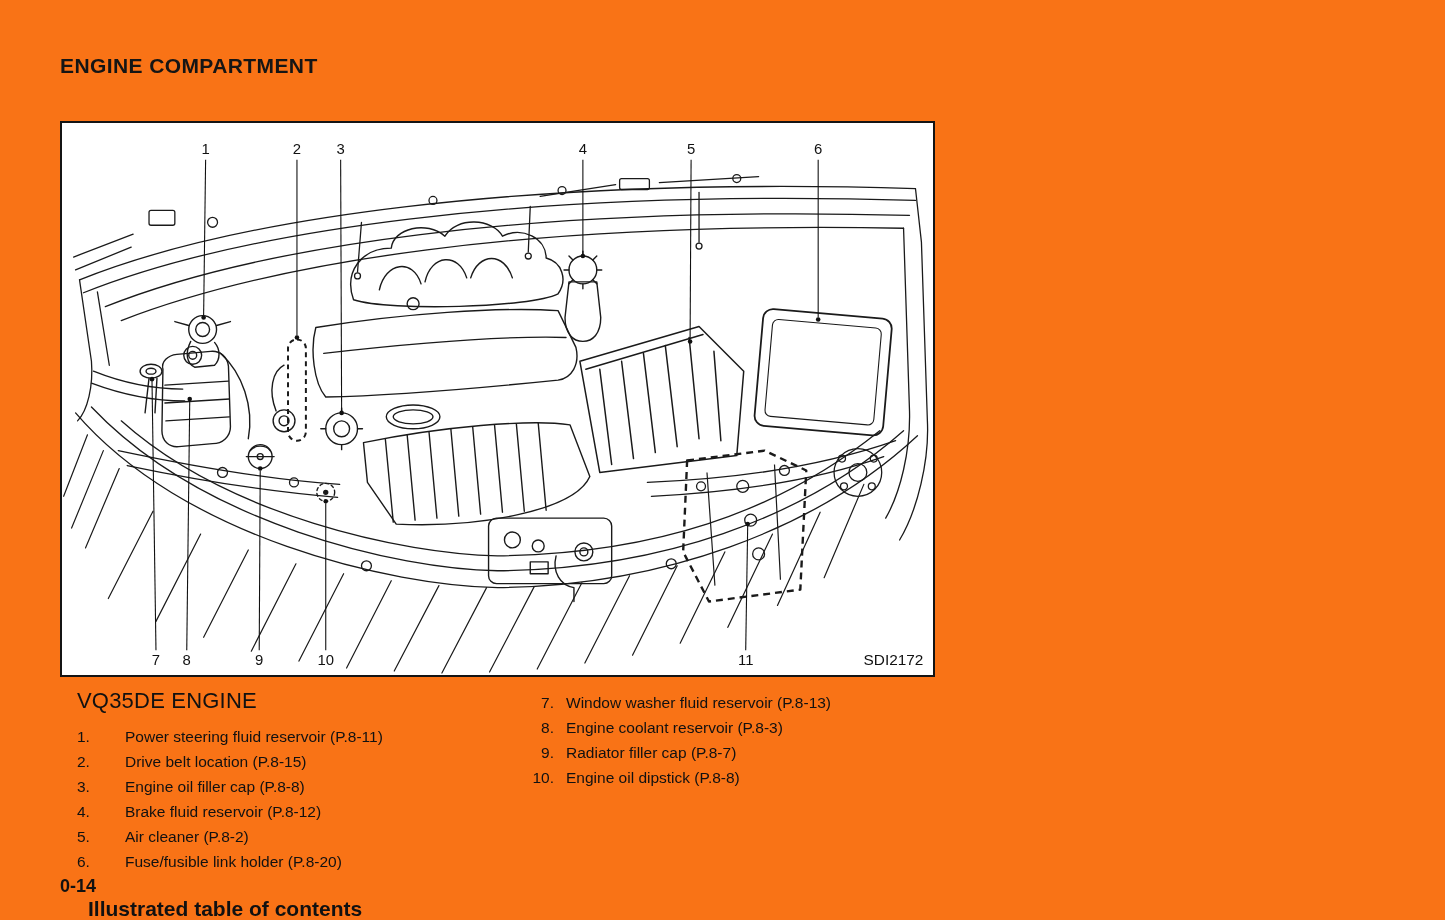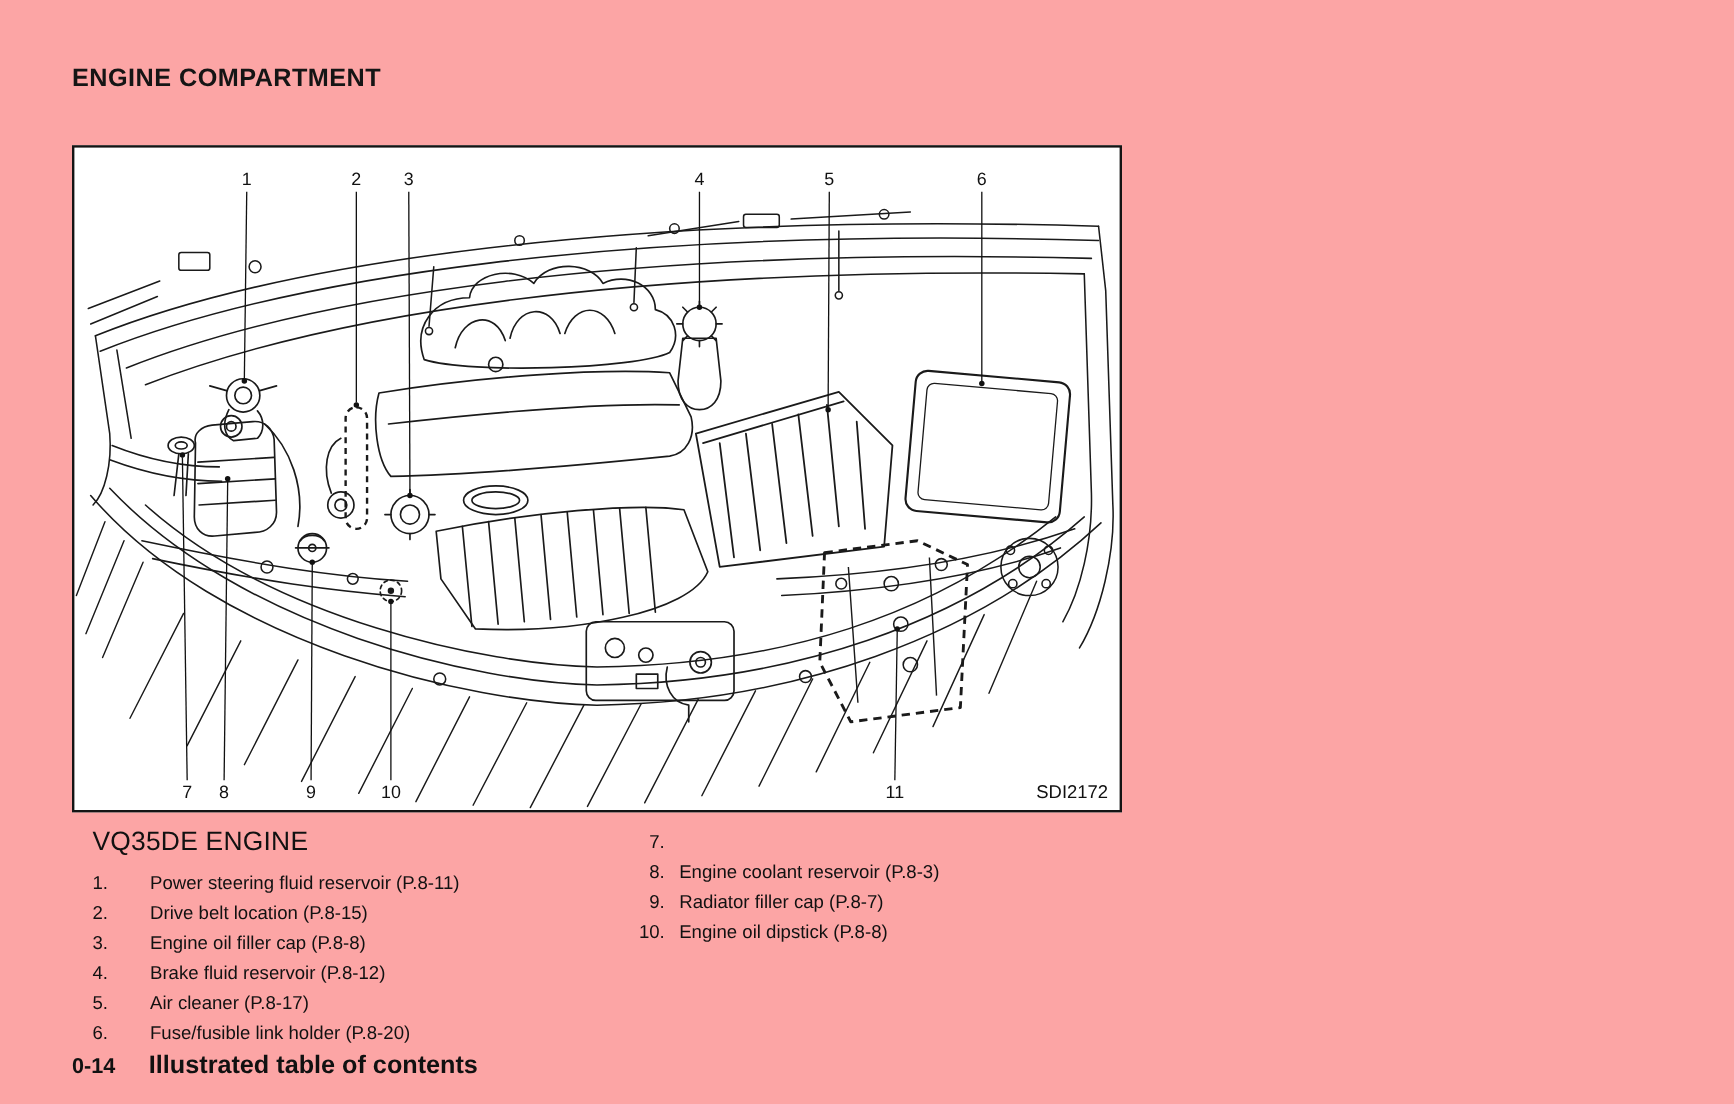--- a/index.html
+++ b/index.html
@@ -4,21 +4,21 @@
 <style>
   * { margin: 0; padding: 0; box-sizing: border-box; }
   html, body { background: #ffffff; }
   body {
     width: 1445px; height: 920px;
     position: relative;
     font-family: "Liberation Sans", sans-serif;
     color: #111;
     overflow: hidden;
   }
-  .page { position: absolute; inset: 0; background: #fca5a5; }
+  .page { position: absolute; inset: 0; background: #f97316; }
 
   .page-title {
     position: absolute; left: 60px; top: 54px;
     font-size: 21px; font-weight: 700; letter-spacing: .4px; color: #151515;
   }
 
   .figure-box {
     position: absolute; left: 60px; top: 121px;
     width: 875px; height: 556px;
     border: 2px solid #141414; background: #fff;
@@ -32,21 +32,21 @@
   .legend-col-left  { position: absolute; left: 0px;   top: 0px; width: 450px; margin-left: 17px; }
   .legend-col-right { position: absolute; left: 460px; top: 2px; width: 500px; }
   .engine-heading {
     font-size: 22px; font-weight: 400; letter-spacing: .2px;
     color: #111; margin-bottom: 10px;
   }
   .legend-item { display: flex; font-size: 15.5px; line-height: 25px; color: #111; }
   .li-num { flex: 0 0 48px; width: 48px; }
   .legend-col-right .li-num { flex: 0 0 34px; width: 34px; text-align: right; margin-right: 12px; }
 
-  .footer { position: absolute; left: 60px; top: 876px; display: flex; align-items: center; }
+  .footer { position: absolute; left: 60px; top: 876px; display: flex; align-items: flex-start; flex-direction: column; }
   .footer-num { font-size: 18px; font-weight: 700; }
   .footer-section { font-size: 21px; font-weight: 700; margin-left: 28px; }
 </style>
 </head>
 <body>
 
 <div class="page">
 
   <h1 class="page-title">ENGINE COMPARTMENT</h1>
 
@@ -283,32 +283,33 @@
         <div class="legend-item">
           <span class="li-num">3.</span>
           <span class="li-text">Engine oil filler cap (P.8-8)</span>
         </div>
         <div class="legend-item">
           <span class="li-num">4.</span>
           <span class="li-text">Brake fluid reservoir (P.8-12)</span>
         </div>
         <div class="legend-item">
           <span class="li-num">5.</span>
-          <span class="li-text">Air cleaner (P.8-17)</span>
+          <span class="li-text">Air cleaner (P.8-2)</span>
         </div>
         <div class="legend-item">
           <span class="li-num">6.</span>
           <span class="li-text">Fuse/fusible link holder (P.8-20)</span>
         </div>
       </div>
     </div>
     <div class="legend-col-right">
       <div class="legend-list">
         <div class="legend-item">
           <span class="li-num">7.</span>
+          <span class="li-text">Window washer fluid reservoir (P.8-13)</span>
         </div>
         <div class="legend-item">
           <span class="li-num">8.</span>
           <span class="li-text">Engine coolant reservoir (P.8-3)</span>
         </div>
         <div class="legend-item">
           <span class="li-num">9.</span>
           <span class="li-text">Radiator filler cap (P.8-7)</span>
         </div>
         <div class="legend-item">

